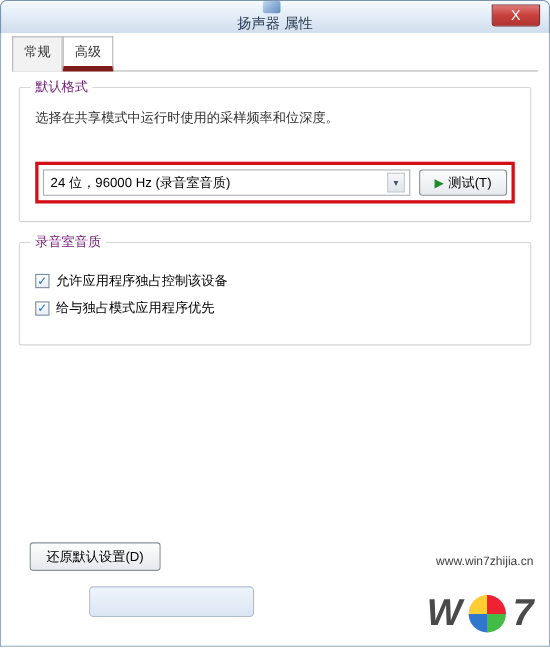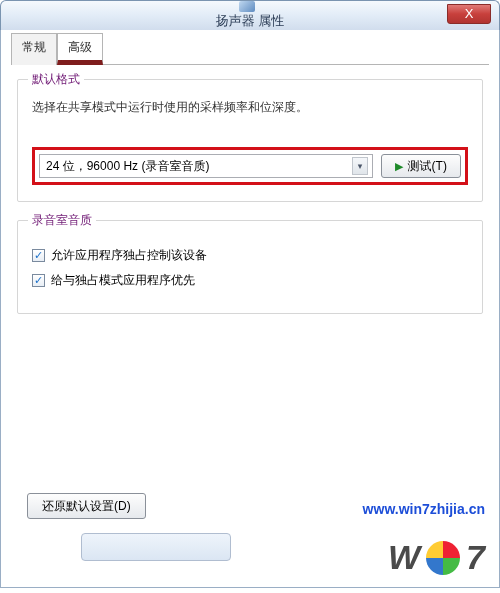--- a/index.html
+++ b/index.html
@@ -171,24 +171,24 @@
       padding: 0 14px;
       display: flex; align-items: center;
       cursor: pointer;
       font-size: 12px;
       text-align: right;
     }
     .watermark {
       position: absolute;
       right: 14px;
       bottom: 70px;
-      color: #1d4ed8;
-      font-weight: bold;
+      color: #404040;
+      font-weight: normal;
       font-family: Arial, sans-serif;
-      font-size: 14px;
+      font-size: 11px;
     }
     .watermark2 {
       position: absolute;
       right: 14px;
       bottom: 10px;
       display: flex;
       align-items: center;
       gap: 6px;
     }
     .wm-logo {

